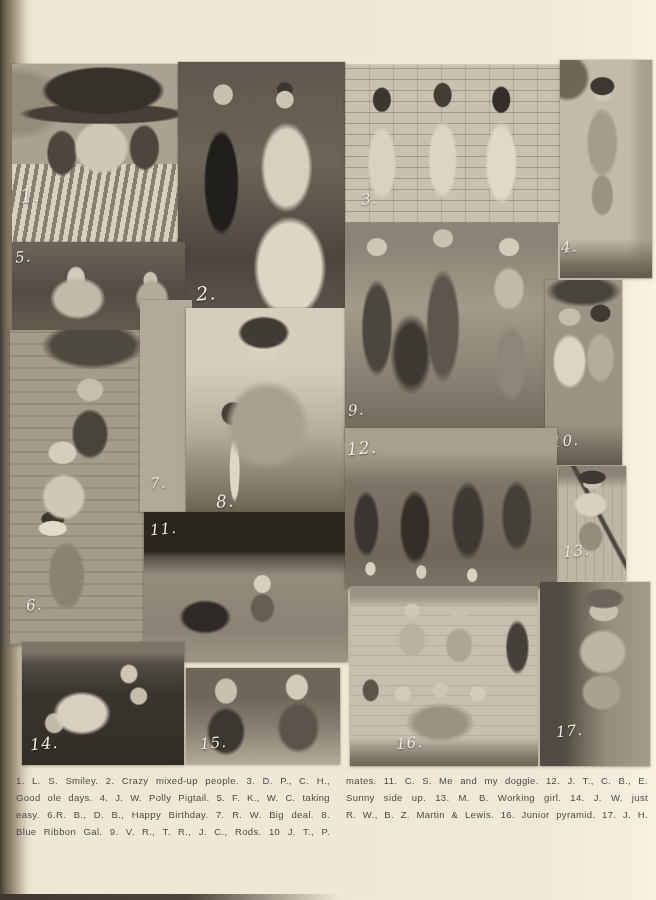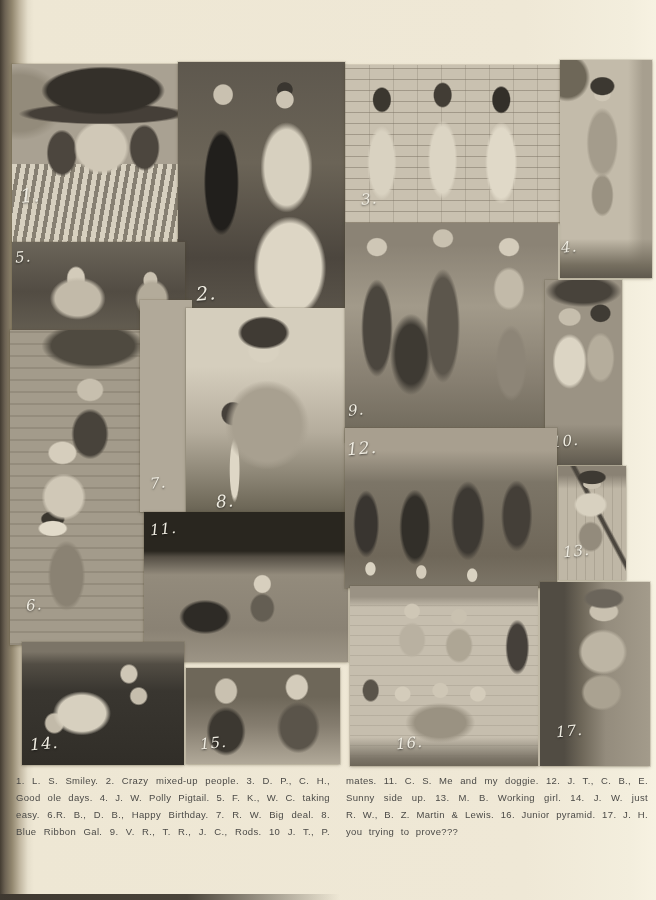--- a/index.html
+++ b/index.html
@@ -251,15 +251,14 @@
   <div class="cap-col">
     <div class="cap-line just">1. L. S. Smiley. 2. Crazy mixed-up people. 3. D. P., C. H., J. H.,</div>
     <div class="cap-line just">Good ole days. 4. J. W. Polly Pigtail. 5. F. K., W. C. taking life</div>
     <div class="cap-line just">easy. 6.R. B., D. B., Happy Birthday. 7. R. W. Big deal. 8. L. D.</div>
     <div class="cap-line just">Blue Ribbon Gal. 9. V. R., T. R., J. C., Rods. 10 J. T., P. H. Play-</div>
   </div>
   <div class="cap-col right">
     <div class="cap-line just">mates. 11. C. S. Me and my doggie. 12. J. T., C. B., E. R., P. H.</div>
     <div class="cap-line just">Sunny side up. 13. M. B. Working girl. 14. J. W. just resting. 15.</div>
     <div class="cap-line just">R. W., B. Z. Martin &amp; Lewis. 16. Junior pyramid. 17. J. H. What are</div>
-    <div class="cap-line">you trying to prove???</div>
   </div>
 </div>
 
 </body></html>

